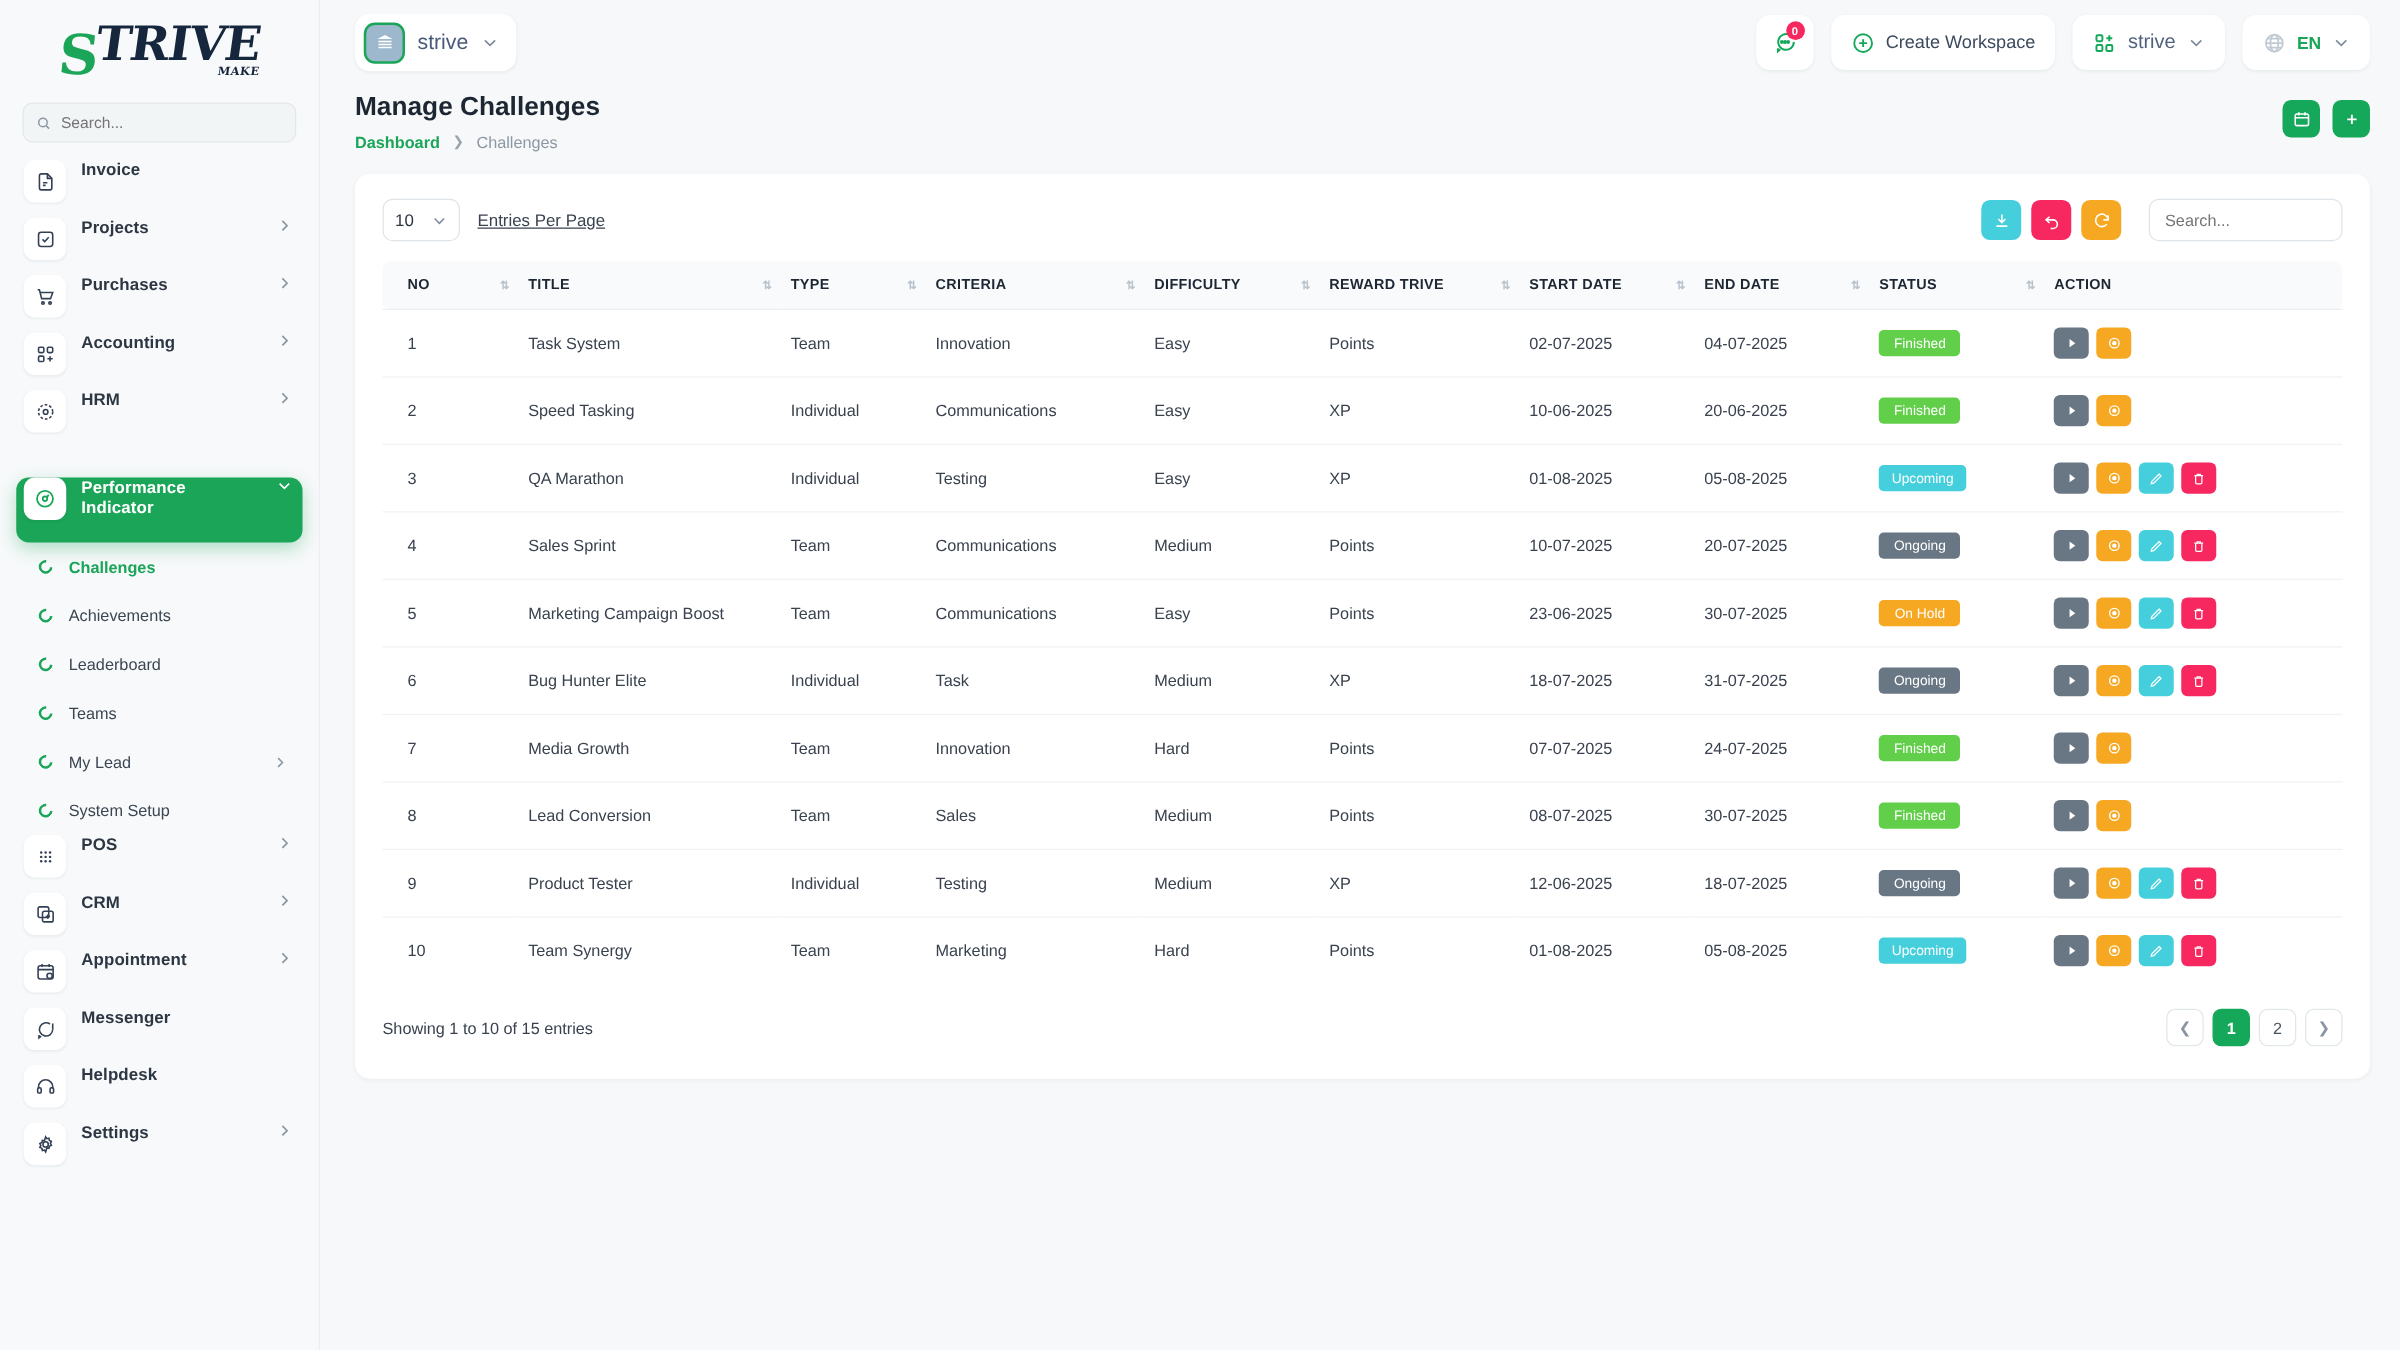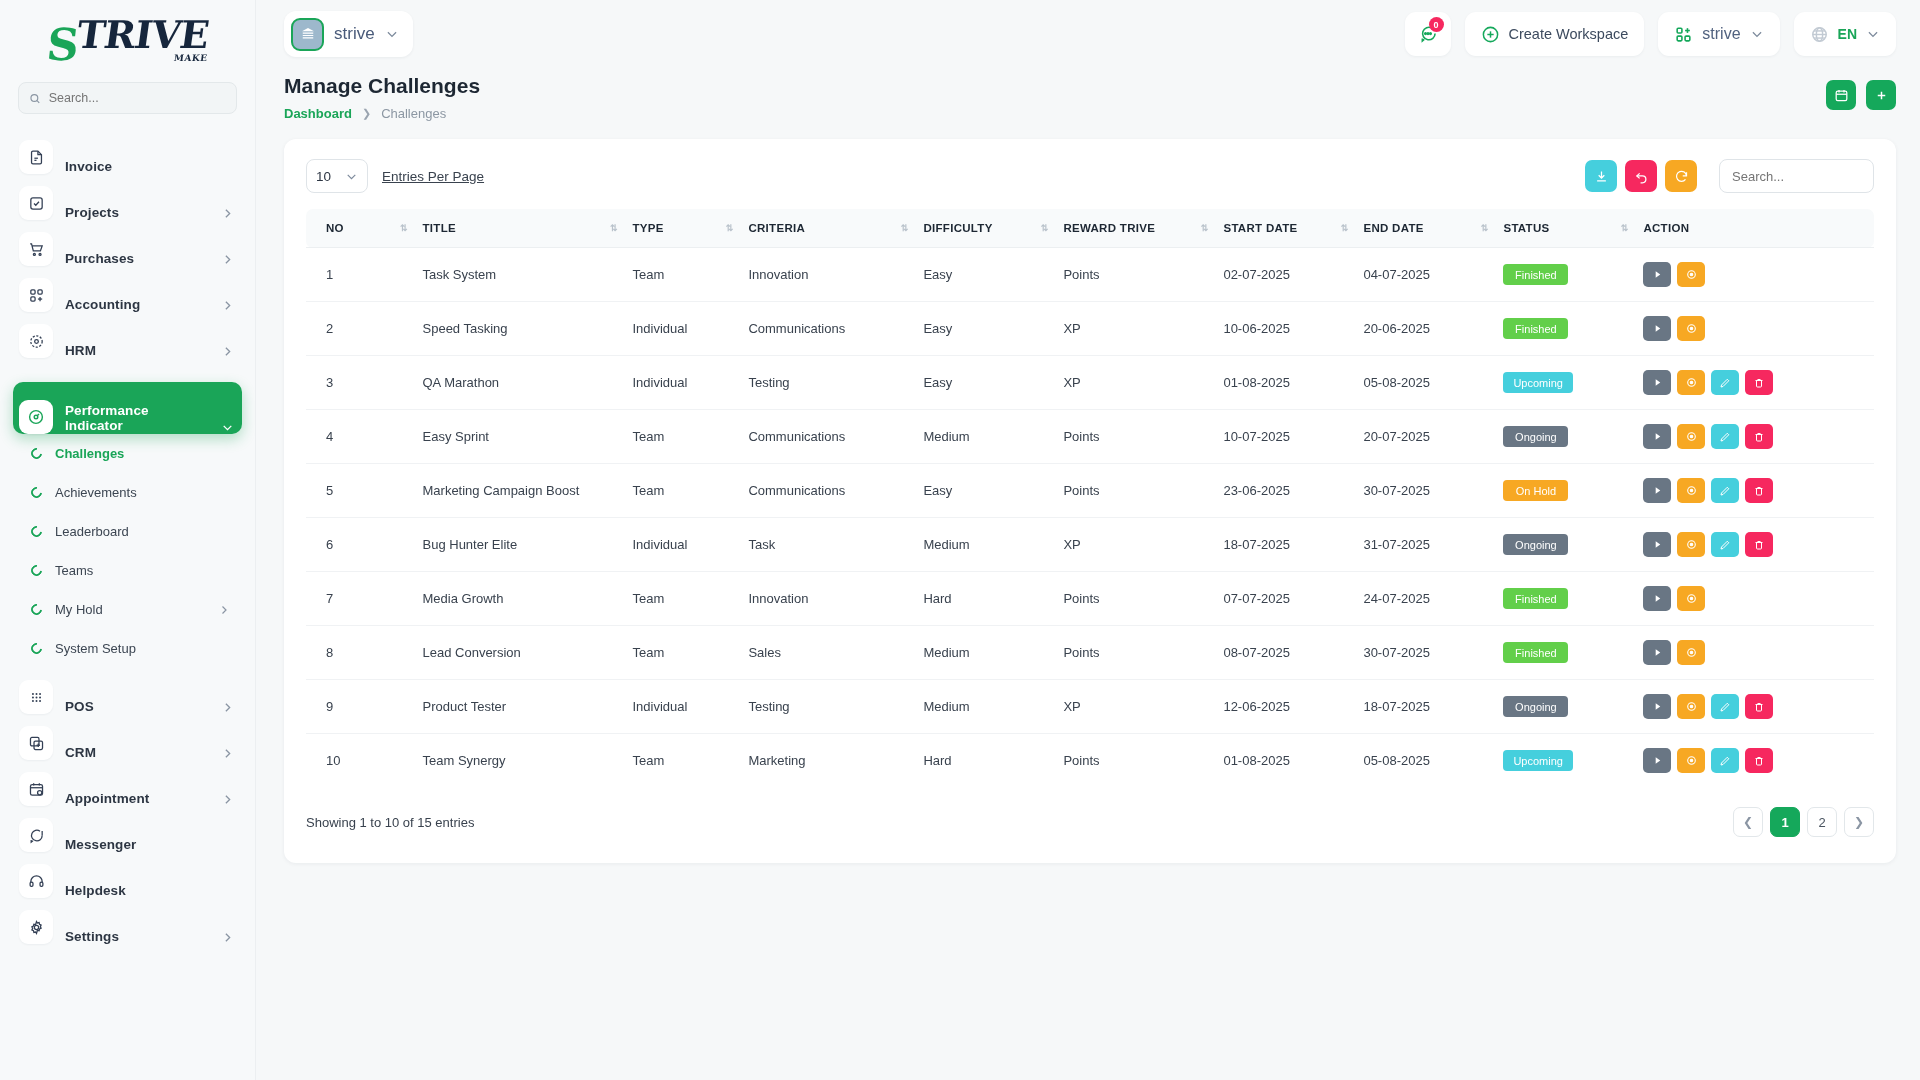--- a/index.html
+++ b/index.html
@@ -46,21 +46,21 @@
     display: flex; align-items: center; padding: 0 10px; gap: 8px;
     flex: 0 0 32px;
   }
   .side-search input {
     border: none; background: transparent; outline: none;
     font-size: 12.5px; color: #7b8794; width: 100%;
     font-family: "Liberation Sans", sans-serif;
   }
   .nav { flex: 1; overflow: hidden; padding: 0 13px; }
   .nav-item {
-    display: flex; align-items: flex-end; gap: 12px;
+    display: flex; align-items: flex-start; gap: 12px;
     height: 46px; padding: 0 8px 0 6px; border-radius: 10px;
     cursor: pointer; position: relative;
   }
   .nav-ico {
     width: 34px; height: 34px; border-radius: 9px; background: #ffffff;
     display: flex; align-items: center; justify-content: center;
     flex: 0 0 34px; color: #344055;
     box-shadow: 0 1px 2px rgba(20,30,50,0.05);
   }
   .nav-label {
@@ -328,21 +328,21 @@
       <div class="sub-item">
         <span class="sub-dot"></span>
         <span class="sub-label">Leaderboard</span>
       </div>
       <div class="sub-item">
         <span class="sub-dot"></span>
         <span class="sub-label">Teams</span>
       </div>
       <div class="sub-item">
         <span class="sub-dot"></span>
-        <span class="sub-label">My Hold</span>
+        <span class="sub-label">My Lead</span>
         <span class="sub-chev">
             <svg width="12" height="12" viewBox="0 0 24 24" fill="none" stroke="currentColor" stroke-width="2.4">
               <polyline points="9 5 16 12 9 19"></polyline>
             </svg>
           </span>
       </div>
       <div class="sub-item">
         <span class="sub-dot"></span>
         <span class="sub-label">System Setup</span>
       </div>
@@ -730,21 +730,21 @@
                         <polyline points="5 7 19 7"></polyline>
                         <path d="M7 7v11a2 2 0 0 0 2 2h6a2 2 0 0 0 2-2V7"></path>
                         <path d="M9.5 7V5h5v2"></path>
                       </svg>
                     </button>
                   </div>
                 </td>
               </tr>
               <tr>
                 <td>4</td>
-                <td>Easy Sprint</td>
+                <td>Sales Sprint</td>
                 <td>Team</td>
                 <td>Communications</td>
                 <td>Medium</td>
                 <td>Points</td>
                 <td>10-07-2025</td>
                 <td>20-07-2025</td>
                 <td><span class="badge" style="background:#697684">Ongoing</span></td>
                 <td>
                   <div class="acts">
                     <button class="act" style="background:#697684">

